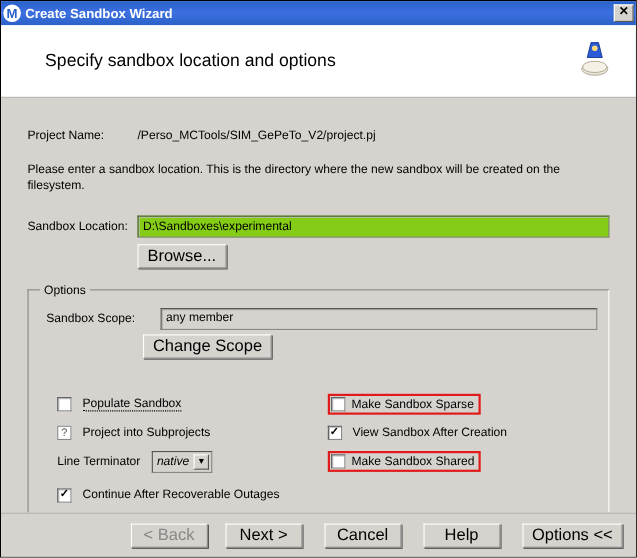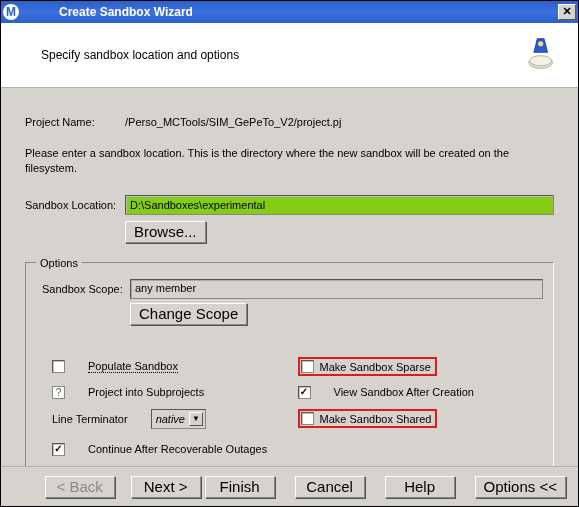--- a/index.html
+++ b/index.html
@@ -27,42 +27,42 @@
     font-weight: bold;
     font-size: 12px;
   }
   .titlebar .app-icon {
     width: 16px; height: 16px;
     background: #fff; border-radius: 50%;
     display: flex; align-items: center; justify-content: center;
     color: #2a62c8; font-weight: bold; font-size: 12px;
     margin-right: 4px;
   }
-  .titlebar .title { flex: 1; margin-left: 36px; }
+  .titlebar .title { flex: 1; }
   .titlebar .close-btn {
     width: 18px; height: 16px;
     background: #d6d3ce;
     border: 1px solid #fff;
     border-right-color: #555; border-bottom-color: #555;
     color: #000;
     font-family: Arial;
     font-size: 11px;
     font-weight: bold;
     text-align: center;
     line-height: 12px;
     cursor: pointer;
   }
   .header-panel {
     background: #fff;
     display: flex;
     align-items: center;
     padding: 14px 22px 14px 40px;
     border-bottom: 1px solid #b0b0b0;
   }
-  .header-panel .subtitle { flex: 1; font-size: 12px; }
+  .header-panel .subtitle { flex: 1; font-size: 16px; }
   .wizard-icon svg { width: 34px; height: 34px; }
   .body-panel {
     background: #d6d3ce;
     flex: 1;
     padding: 28px 24px 10px 24px;
     overflow: hidden;
   }
   .field-row { display: flex; align-items: center; margin-bottom: 6px; justify-content: flex-end; }
   .field-row .label { width: 100px; }
   .field-row .value { flex: 1; }
@@ -92,39 +92,39 @@
   }
   .btn.disabled { color: #888; cursor: default; }
   .browse-row { padding-left: 100px; margin-top: 4px; margin-bottom: 14px; }
   fieldset.options {
     border: 1px solid #fff;
     border-top-color: #888; border-left-color: #888;
     padding: 6px 10px 12px 10px;
     margin: 0;
   }
   fieldset.options legend { padding: 0 4px; }
-  .scope-row { display: flex; align-items: center; margin: 4px 0 4px 6px; }
+  .scope-row { display: flex; align-items: center; margin: 4px 0 4px 6px; gap: 16px; }
   .scope-row .label { width: 88px; }
   .readonly-box {
     background: #d6d3ce;
     border: 1px solid #888;
     border-top-color: #555; border-left-color: #555;
     box-shadow: inset 1px 1px 0 #aaa;
     height: 20px;
     padding: 2px 4px;
     flex: 1;
   }
   .change-row { padding-left: 94px; margin-bottom: 32px; }
   .two-col {
     display: grid;
     grid-template-columns: 1fr 1fr;
     row-gap: 10px;
     margin-left: 16px;
   }
-  .check-item { display: flex; align-items: center; gap: 23px; }
+  .check-item { display: flex; align-items: center; gap: 10px; }
   .highlight { border: 2px solid #e11b1b; padding: 1px 4px 1px 1px; display: inline-flex; align-items: flex-end; gap: 6px; }
   .cb {
     width: 13px; height: 13px;
     background: #fff;
     border: 1px solid #888;
     border-top-color: #555; border-left-color: #555;
     box-shadow: inset 1px 1px 0 #c0c0c0;
     display: inline-flex; align-items: center; justify-content: center;
     font-size: 10px; line-height: 10px;
     cursor: pointer;
@@ -269,21 +269,20 @@
       </div>
 
     </fieldset>
   </div>
 
   <div class="footer-panel">
     <span class="group">
       <button class="btn disabled">&lt; Back</button>
       <button class="btn">Next &gt;</button>
     </span>
-    <button class="btn">Finish</button>
     <span class="gap"></span>
     <button class="btn">Cancel</button>
     <span class="gap"></span>
     <button class="btn">Help</button>
     <span class="gap"></span>
     <button class="btn" style="min-width:82px">Options &lt;&lt;</button>
   </div>
 
 </div>
 

